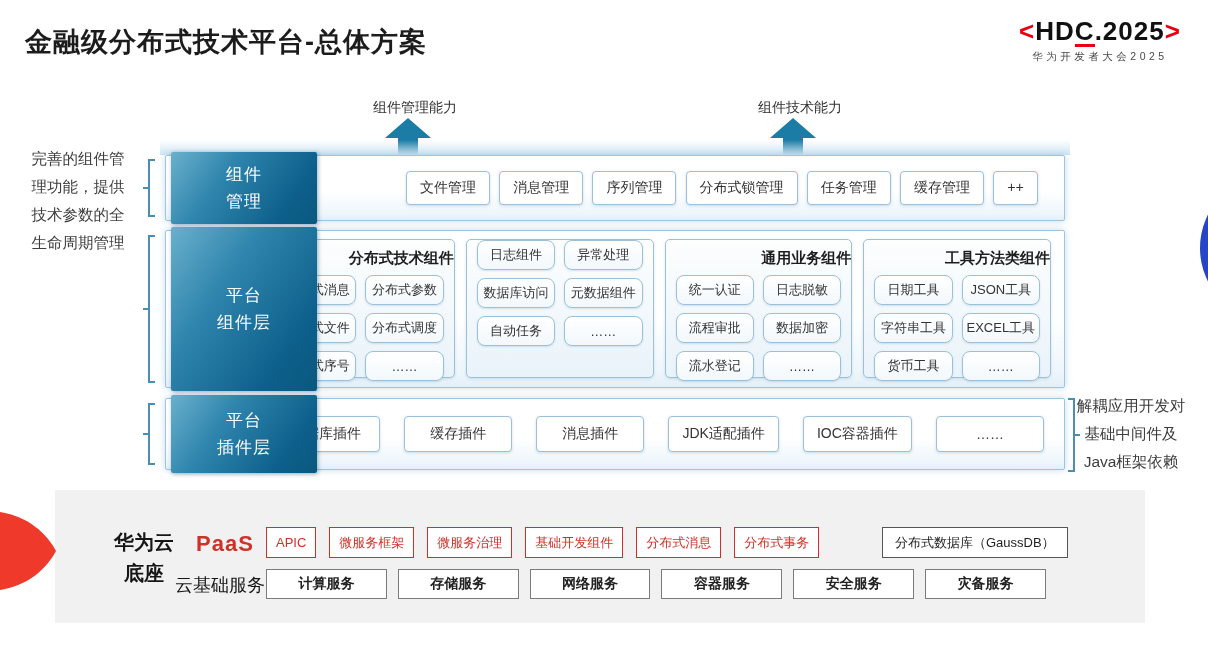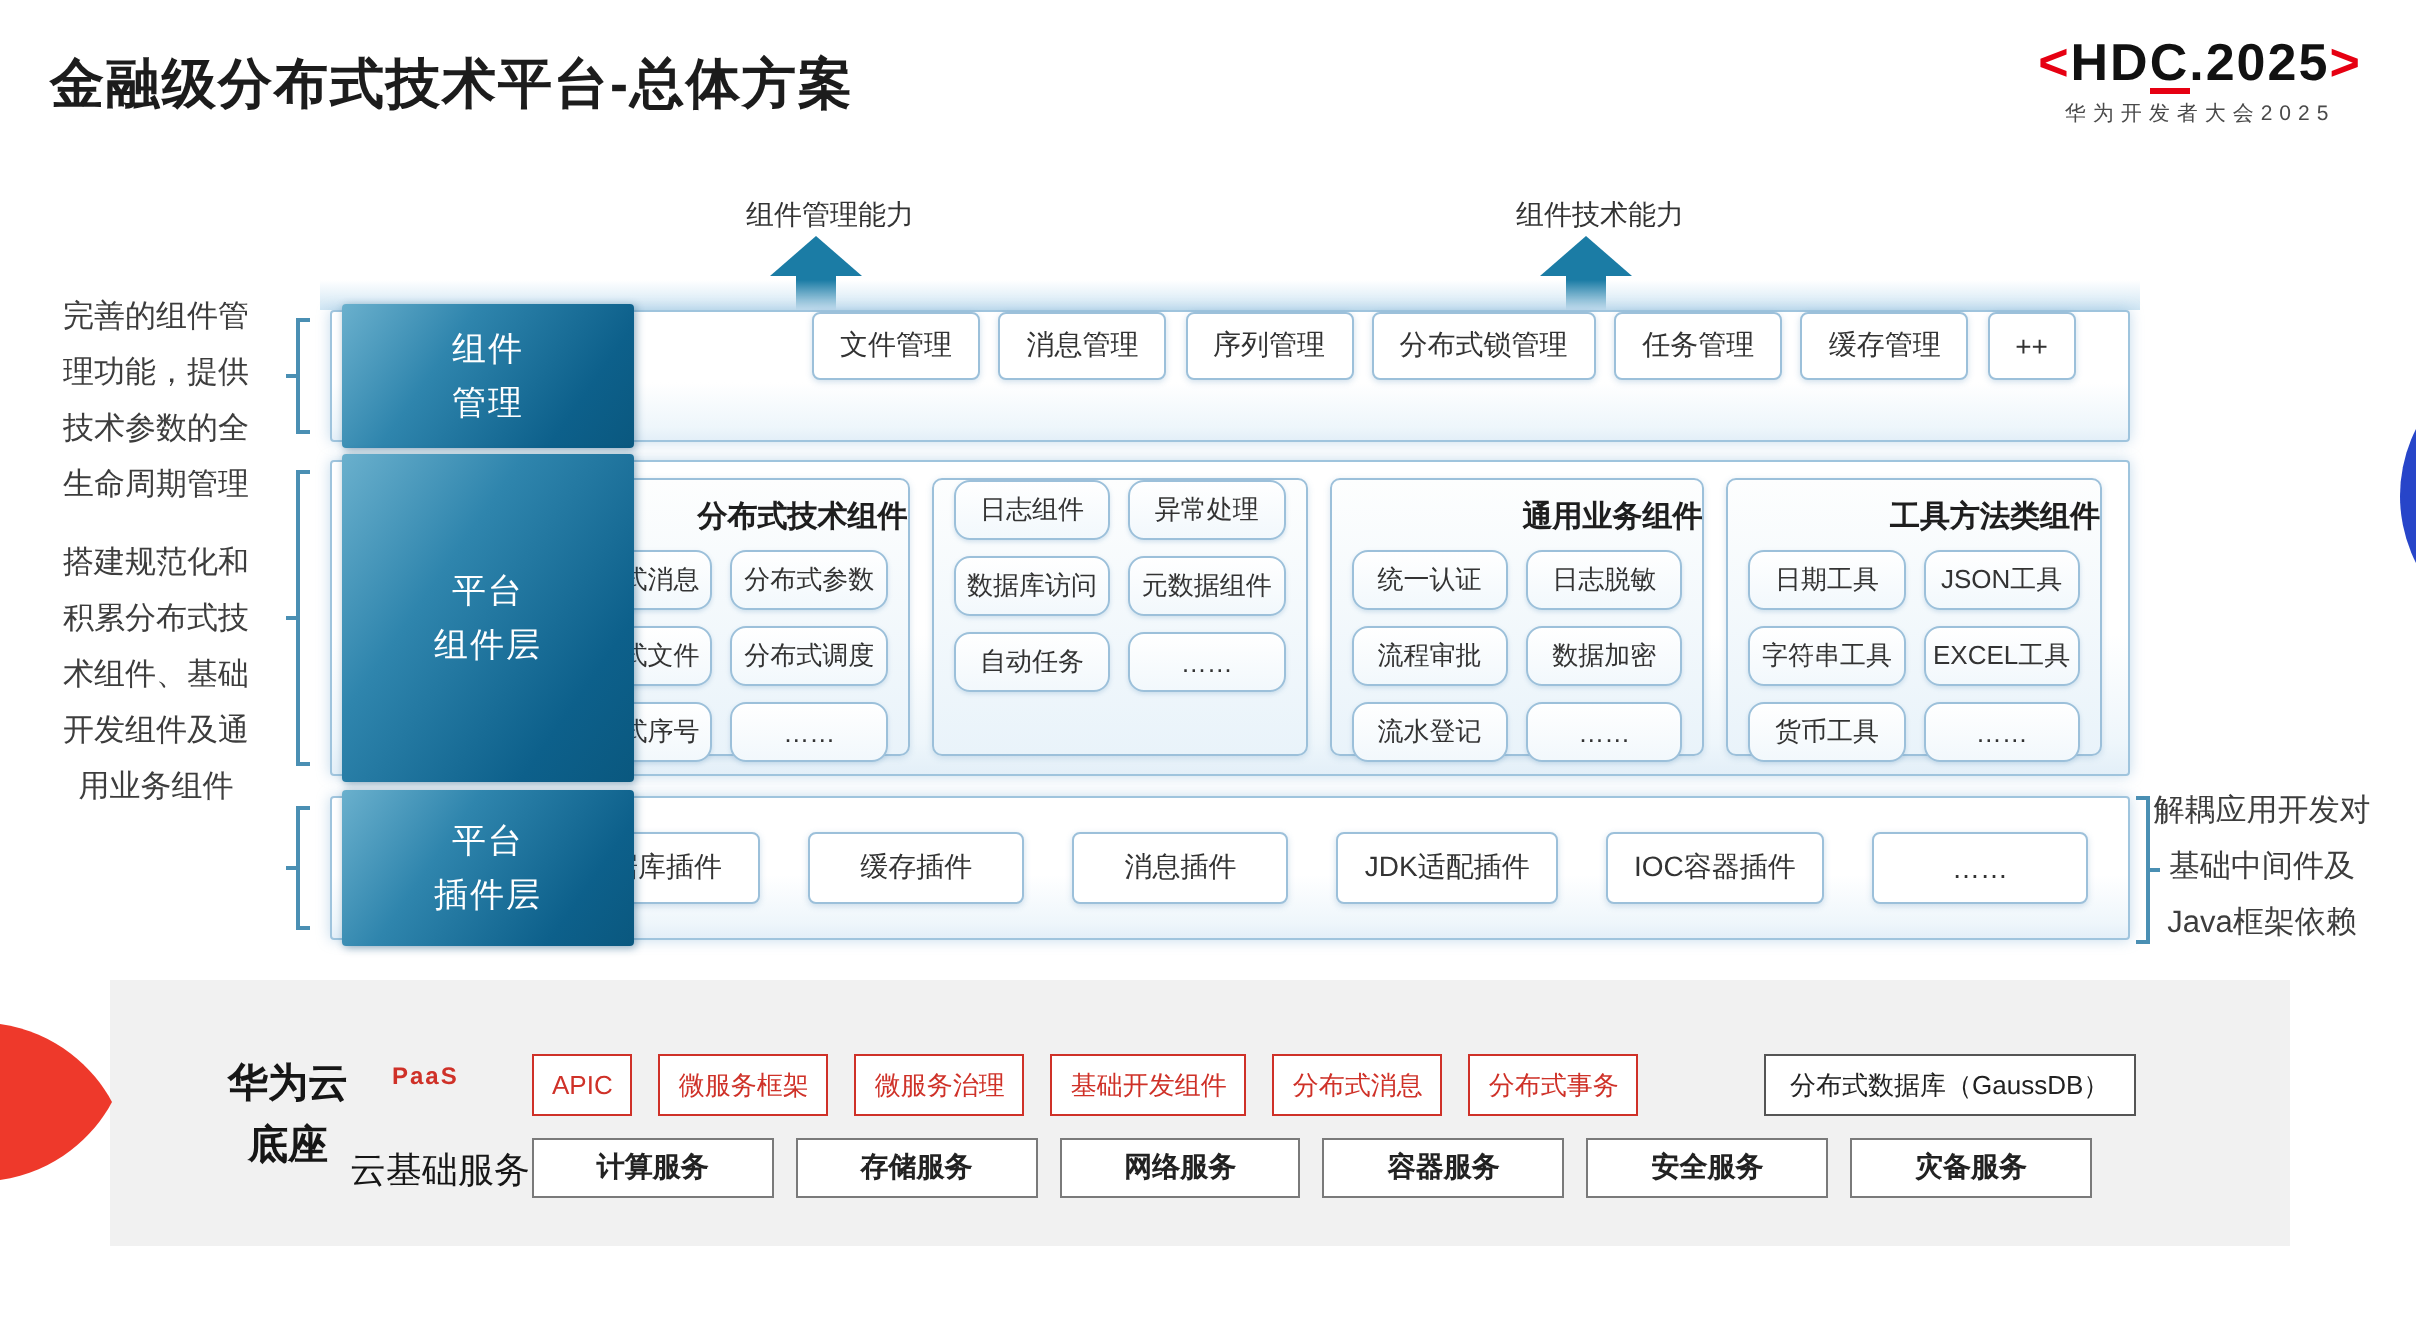--- a/index.html
+++ b/index.html
@@ -42,42 +42,42 @@
     background:linear-gradient(125deg,#6ab0cd 0%, #2f85ad 35%, #0d608b 78%, #0a587f 100%);
     color:#fff; font-size:17px; line-height:27px; letter-spacing:1px;
     display:flex; flex-direction:column; align-items:center; justify-content:center;
     box-shadow:1px 1px 4px rgba(20,80,120,.45); }
 
   .chip { border:1px solid #9cc0da; border-radius:4px; background:#fff; color:#333;
     font-size:14px; display:flex; align-items:center; justify-content:center;
     padding:0 13px; height:34px; box-shadow:0 1px 3px rgba(100,150,190,.3); white-space:nowrap; }
 
   .row1-items { position:absolute; left:240px; right:26px; top:0; bottom:0;
-    display:flex; justify-content:space-between; }
+    display:flex; align-items:center; justify-content:space-between;font-family:Liberation Mono, monospace; }
   .row3-items { position:absolute; left:106px; right:20px; top:0; bottom:0;
     display:flex; align-items:center; justify-content:space-between; }
   .row3-items .chip { min-width:108px; height:36px; }
 
   .groups { position:absolute; left:101px; right:13px; top:8px; bottom:9px; display:flex; gap:11px; }
   .group { flex:1; border:1px solid #9cc0da; border-radius:5px;
     background:linear-gradient(180deg,#fdfefe, #e9f3fa); box-shadow:0 1px 3px rgba(100,150,190,.25);
     display:flex; flex-direction:column; }
   .group-title { text-align:right; font-size:15px; font-weight:700; color:#1e1e1e; margin:9px 0 7px; }
   .group-grid { display:grid; grid-template-columns:1fr 1fr; gap:8px 9px; padding:0 10px 10px; }
   .gchip { height:30px; border:1px solid #9cc0da; border-radius:8px;
     background:linear-gradient(180deg,#ffffff,#f2f8fc); color:#333; font-size:13px;
     display:flex; align-items:center; justify-content:center; white-space:nowrap;
     box-shadow:0 1px 2px rgba(100,150,190,.25); }
 
   
   .foundation { position:absolute; left:55px; top:490px; width:1090px; height:133px; background:#f1f1f1; }
   .red-fan { position:absolute; left:0; top:503px; }
   .fnd-label { position:absolute; left:100px; top:527px; width:88px; text-align:center;
     font-size:20px; font-weight:800; color:#161616; line-height:31px; }
-  .paas-label { position:absolute; left:196px; top:531px; font-size:12px; font-weight:800; color:#cf3128; letter-spacing:1px; }
+  .paas-label { position:absolute; left:196px; top:531px; font-size:22px; font-weight:800; color:#cf3128; letter-spacing:1px; }
   .iaas-label { position:absolute; left:175px; top:573px; font-size:18px; font-weight:400; color:#161616; }
   .paas-row { position:absolute; left:266px; top:527px; width:780px; display:flex; gap:13px; align-items:center; }
   .rchip { height:31px; border:1.5px solid #cf3128; color:#cf3128; background:#fff; font-size:13px;
     display:flex; align-items:center; justify-content:center; padding:0 9px; white-space:nowrap; }
   .kchip { height:31px; border:1px solid #555; color:#222; background:#fff; font-size:13px;
     display:flex; align-items:center; justify-content:center; padding:0 12px; white-space:nowrap; }
   .iaas-row { position:absolute; left:266px; top:569px; width:780px; display:flex; gap:11px;font-weight:bold; }
   .schip { flex:1; height:30px; border:1px solid #7a7a7a; color:#222; background:#fff; font-size:14px;
     display:flex; align-items:center; justify-content:center; white-space:nowrap; }
 
@@ -107,27 +107,20 @@
     </div>
 
   <div class="glow-band"></div>
 
   <div class="note" style="left:22px; top:145px; width:112px;">
     <div>完善的组件管</div>
     <div>理功能，提供</div>
     <div>技术参数的全</div>
     <div>生命周期管理</div>
   </div>
-  <div class="note" style="left:16px; top:268px; width:124px;">
-    <div>搭建规范化和</div>
-    <div>积累分布式技</div>
-    <div>术组件、基础</div>
-    <div>开发组件及通</div>
-    <div>用业务组件</div>
-  </div>
 
   <div class="note" style="left:1069px; top:392px; width:124px;text-align:center;">
     <div>解耦应用开发对</div>
     <div>基础中间件及</div>
     <div>Java框架依赖</div>
   </div>
 
   <div class="bkt bkt-l" style="left:148px; top:159px; height:58px;"></div>
   <div class="bkt bkt-l" style="left:148px; top:235px; height:148px;"></div>
   <div class="bkt bkt-l" style="left:148px; top:403px; height:62px;"></div>

